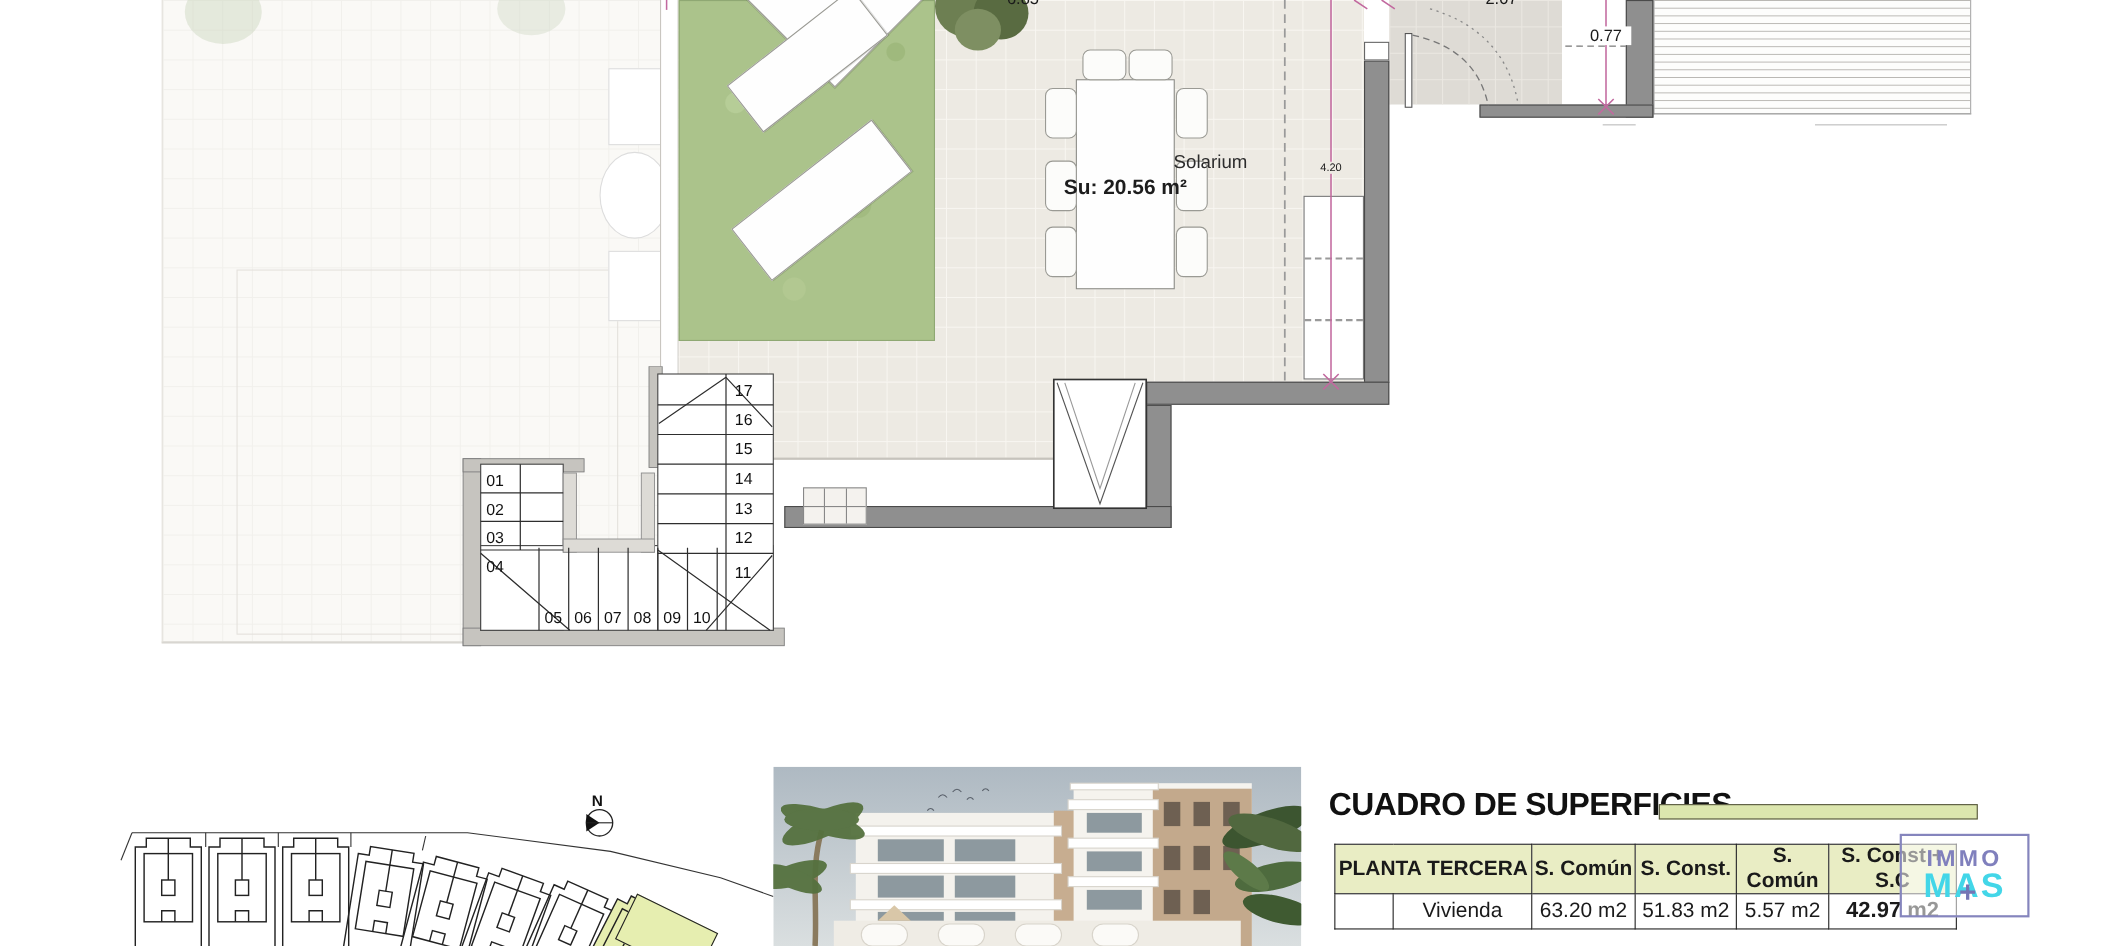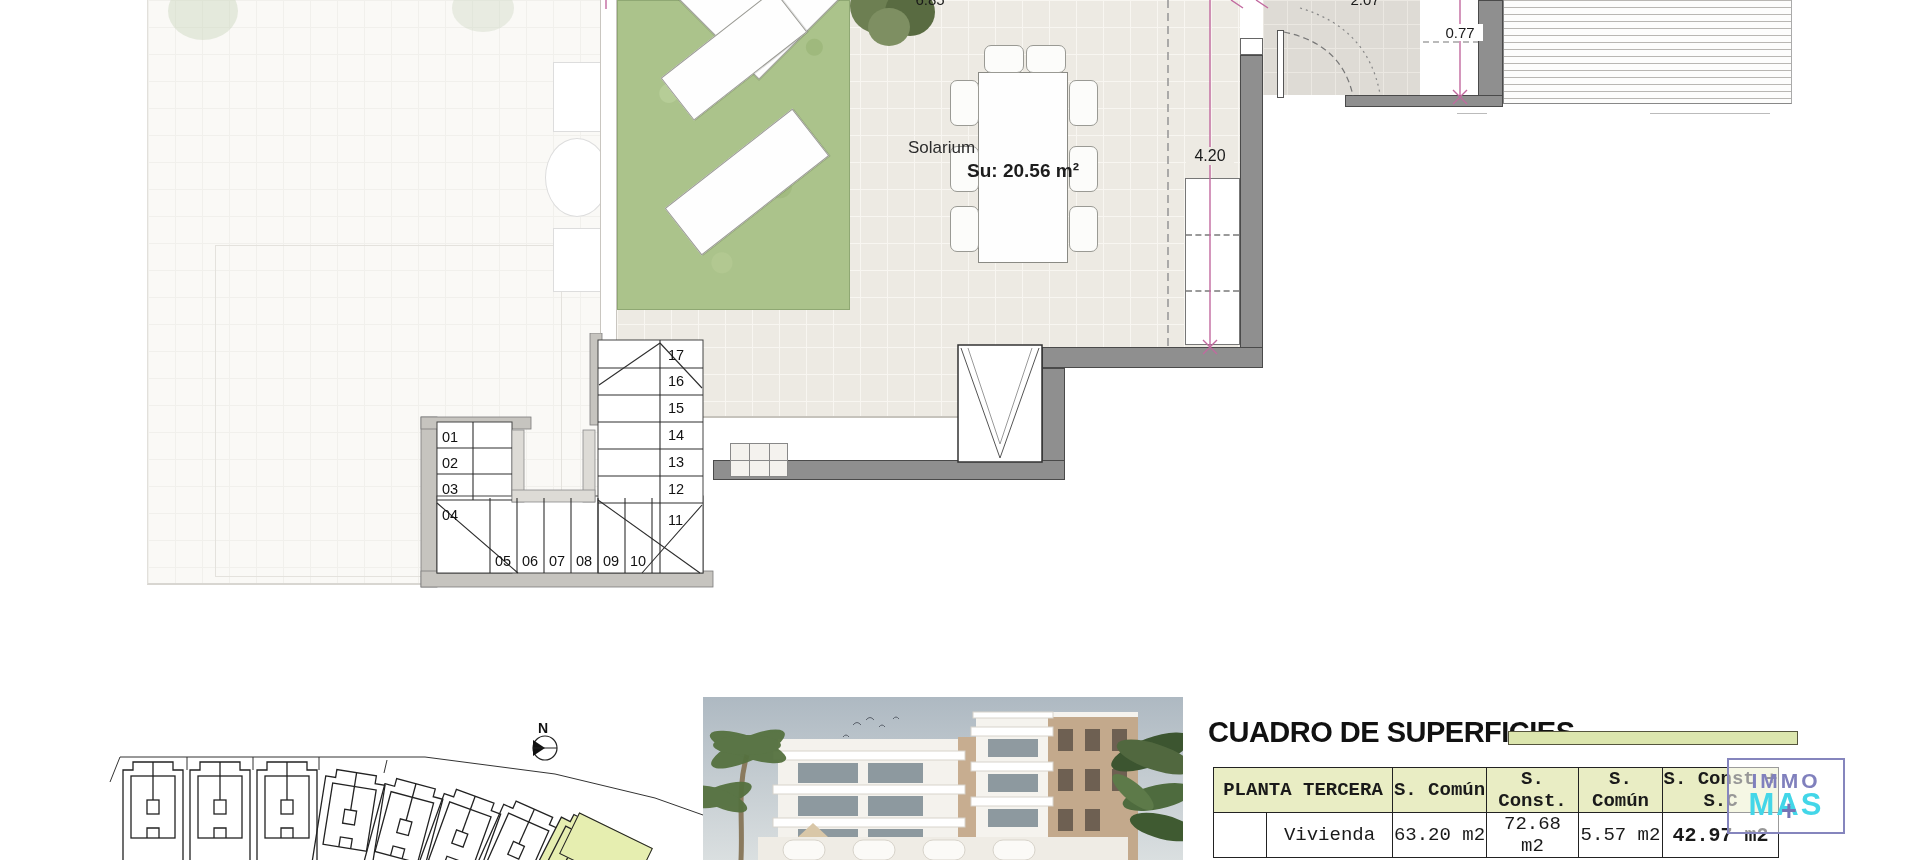--- a/index.html
+++ b/index.html
@@ -27,21 +27,21 @@
     background-image:radial-gradient(circle at 22% 30%,#b6cd97 0 9px,transparent 10px),
                      radial-gradient(circle at 70% 60%,#a2bb80 0 12px,transparent 13px),
                      radial-gradient(circle at 45% 85%,#b2c891 0 10px,transparent 11px),
                      radial-gradient(circle at 85% 15%,#9fb97d 0 8px,transparent 9px);
     border:1px solid #8fa873;box-sizing:border-box;}
   .lounger{background:#fefefe;border:1px solid #9a9a94;box-shadow:1px 1px 0 rgba(0,0,0,.12);}
   .chair{background:#fcfcfa;border:1px solid #9a9a94;border-radius:7px;}
   .treeblob{border-radius:50%;}
   .label{white-space:nowrap;}
   
-  #surfTable{border-collapse:collapse;table-layout:fixed;font-family:Liberation Mono, monospace;}
+  #surfTable{border-collapse:collapse;table-layout:fixed;}
   #surfTable td{border:1px solid #222;text-align:center;vertical-align:middle;
     font-size:19px;padding:0;height:31px;overflow:hidden;}
   #surfTable .hd{background:#e9edc4;font-weight:bold;}
   #surfTable .bold{font-weight:bold;font-size:20px;}
   .bench-dash{border-top:2px dashed #9a9a9a;}
 </style>
 </head>
 <body>
 
 <div id="screen">
@@ -71,21 +71,21 @@
   <div class="abs" style="left:978px;top:72px;width:90px;height:191px;background:#fefefe;border:1.5px solid #8a8a84;box-sizing:border-box;"></div>
   <div class="abs chair" style="left:950px;top:80px;width:27px;height:44px;"></div>
   <div class="abs chair" style="left:950px;top:146px;width:27px;height:44px;"></div>
   <div class="abs chair" style="left:950px;top:206px;width:27px;height:44px;"></div>
   <div class="abs chair" style="left:1069px;top:80px;width:27px;height:44px;"></div>
   <div class="abs chair" style="left:1069px;top:146px;width:27px;height:44px;"></div>
   <div class="abs chair" style="left:1069px;top:206px;width:27px;height:44px;"></div>
   <div class="abs chair" style="left:984px;top:45px;width:38px;height:26px;"></div>
   <div class="abs chair" style="left:1026px;top:45px;width:38px;height:26px;"></div>
 
-  <div class="abs label" style="left:908px;top:138px;width:160px;text-align:left;font-size:17px;color:#2c2c2c;">Solarium</div>
+  <div class="abs label" style="left:974px;top:138px;width:160px;text-align:right;font-size:17px;color:#2c2c2c;">Solarium</div>
   <div class="abs label" style="left:943px;top:160px;width:160px;text-align:center;font-size:19px;font-weight:bold;color:#1d1d1d;">Su: 20.56 m²</div>
 
   <div class="abs tiles-dark" style="left:1263px;top:0;width:157px;height:95px;"></div>
   <div class="abs" style="left:1420px;top:0;width:2px;height:97px;background:#555;"></div>
   <div class="abs" style="left:1420px;top:0;width:58px;height:97px;background:#fff;"></div>
   <div class="abs louver" style="left:1503px;top:0;width:287px;height:103px;"></div>
   <div class="abs" style="left:1457px;top:113px;width:30px;height:1px;background:#bbb;"></div>
   <div class="abs" style="left:1650px;top:113px;width:120px;height:1px;background:#bbb;"></div>
 
   <div class="abs wall" style="left:1240px;top:55px;width:23px;height:293px;"></div>
@@ -128,21 +128,21 @@
       <path d="M1300,8 Q1368,28 1380,94"></path>
     </g>
 
     <g>
       <rect x="958" y="345" width="84" height="117" fill="#fff" stroke="#333" stroke-width="1.5"></rect>
       <path d="M961,348 L1000,458 L1039,348" fill="none" stroke="#555" stroke-width="1"></path>
       <path d="M968,348 L1000,444 L1032,348" fill="none" stroke="#999" stroke-width="1"></path>
     </g>
   </svg>
 
-  <div class="abs label" style="left:1186px;top:147px;width:48px;text-align:center;font-size:16px;background:#edeae3;">4.20</div>
+  <div class="abs label" style="left:1186px;top:147px;width:48px;text-align:center;font-size:10px;background:#edeae3;">4.20</div>
   <div class="abs label" style="left:1437px;top:24px;width:46px;text-align:center;font-size:15px;background:#fff;">0.77</div>
   <div class="abs label" style="left:905px;top:-9px;width:50px;text-align:center;font-size:15px;">6.85</div>
   <div class="abs label" style="left:1340px;top:-9px;width:50px;text-align:center;font-size:15px;">2.07</div>
 
   <svg id="stairSvg" class="abs" style="left:418px;top:333px;" width="300" height="262" viewBox="0 0 300 262">
     <g fill="#c6c4bf" stroke="#7c7c7c" stroke-width="0.8">
       <rect x="3" y="84" width="16" height="170"></rect>
       <rect x="3" y="238" width="292" height="16"></rect>
       <rect x="3" y="84" width="110" height="12"></rect>
       <rect x="172" y="0" width="12" height="92"></rect>
@@ -374,21 +374,21 @@
           <td class="hd" colspan="2">PLANTA TERCERA</td>
           <td class="hd">S. Común</td>
           <td class="hd">S. Const.</td>
           <td class="hd">S. Común</td>
           <td class="hd">S. Const + S.C</td>
         </tr>
         <tr>
           <td></td>
           <td>Vivienda</td>
           <td>63.20 m2</td>
-          <td>72.68 m2</td>
+          <td>51.83 m2</td>
           <td>5.57 m2</td>
           <td class="bold">42.97 m2</td>
         </tr>
       </tbody>
   </table>
 
   <div class="abs" style="left:1727px;top:758px;width:118px;height:76px;border:2px solid #8585bd;background:rgba(255,255,255,0.55);box-sizing:border-box;text-align:center;z-index:5;">
     <div style="font-size:21px;font-weight:bold;color:#8080bd;letter-spacing:3px;margin-top:9px;">IMMO</div>
     <div style="font-size:31px;font-weight:bold;color:#43d6e8;letter-spacing:2px;margin-top:-6px;">MAS</div>
     <div class="abs" style="left:52px;top:36px;font-size:27px;font-weight:bold;color:#7575b5;">+</div>

